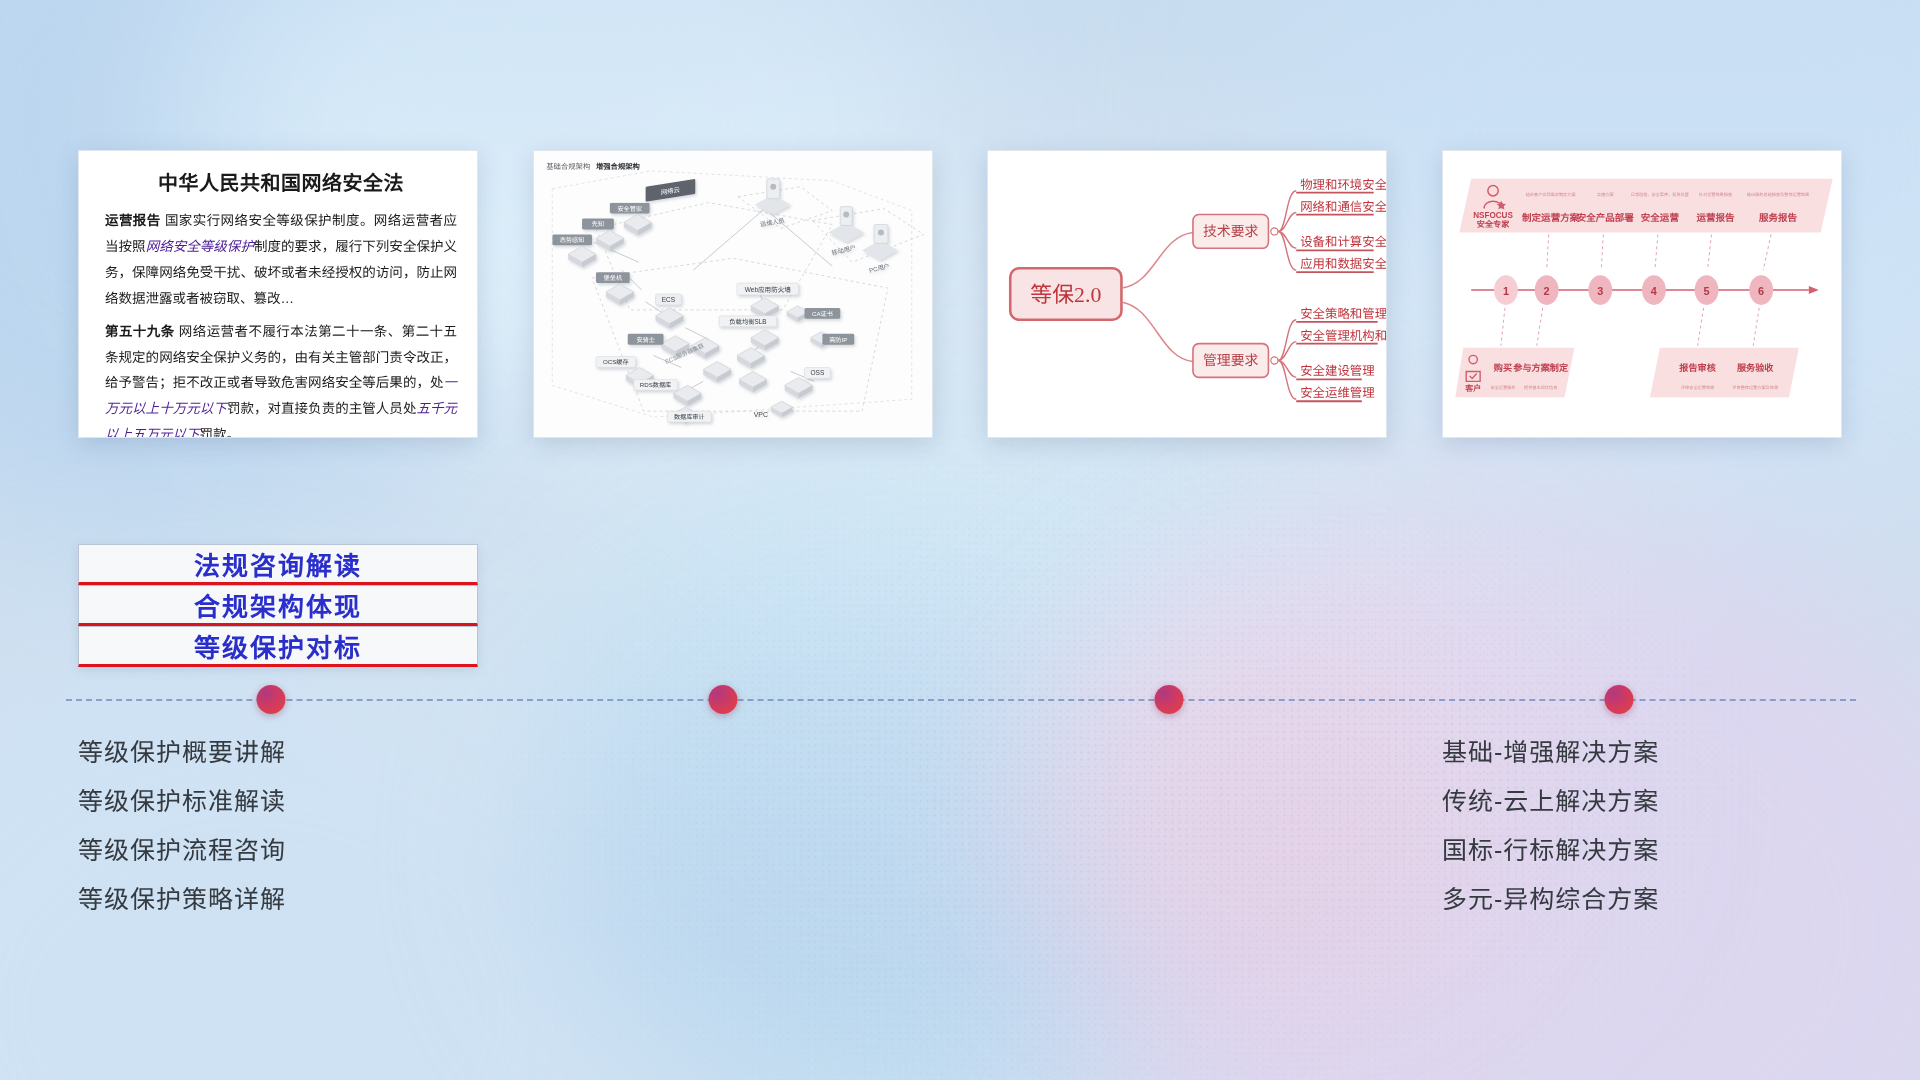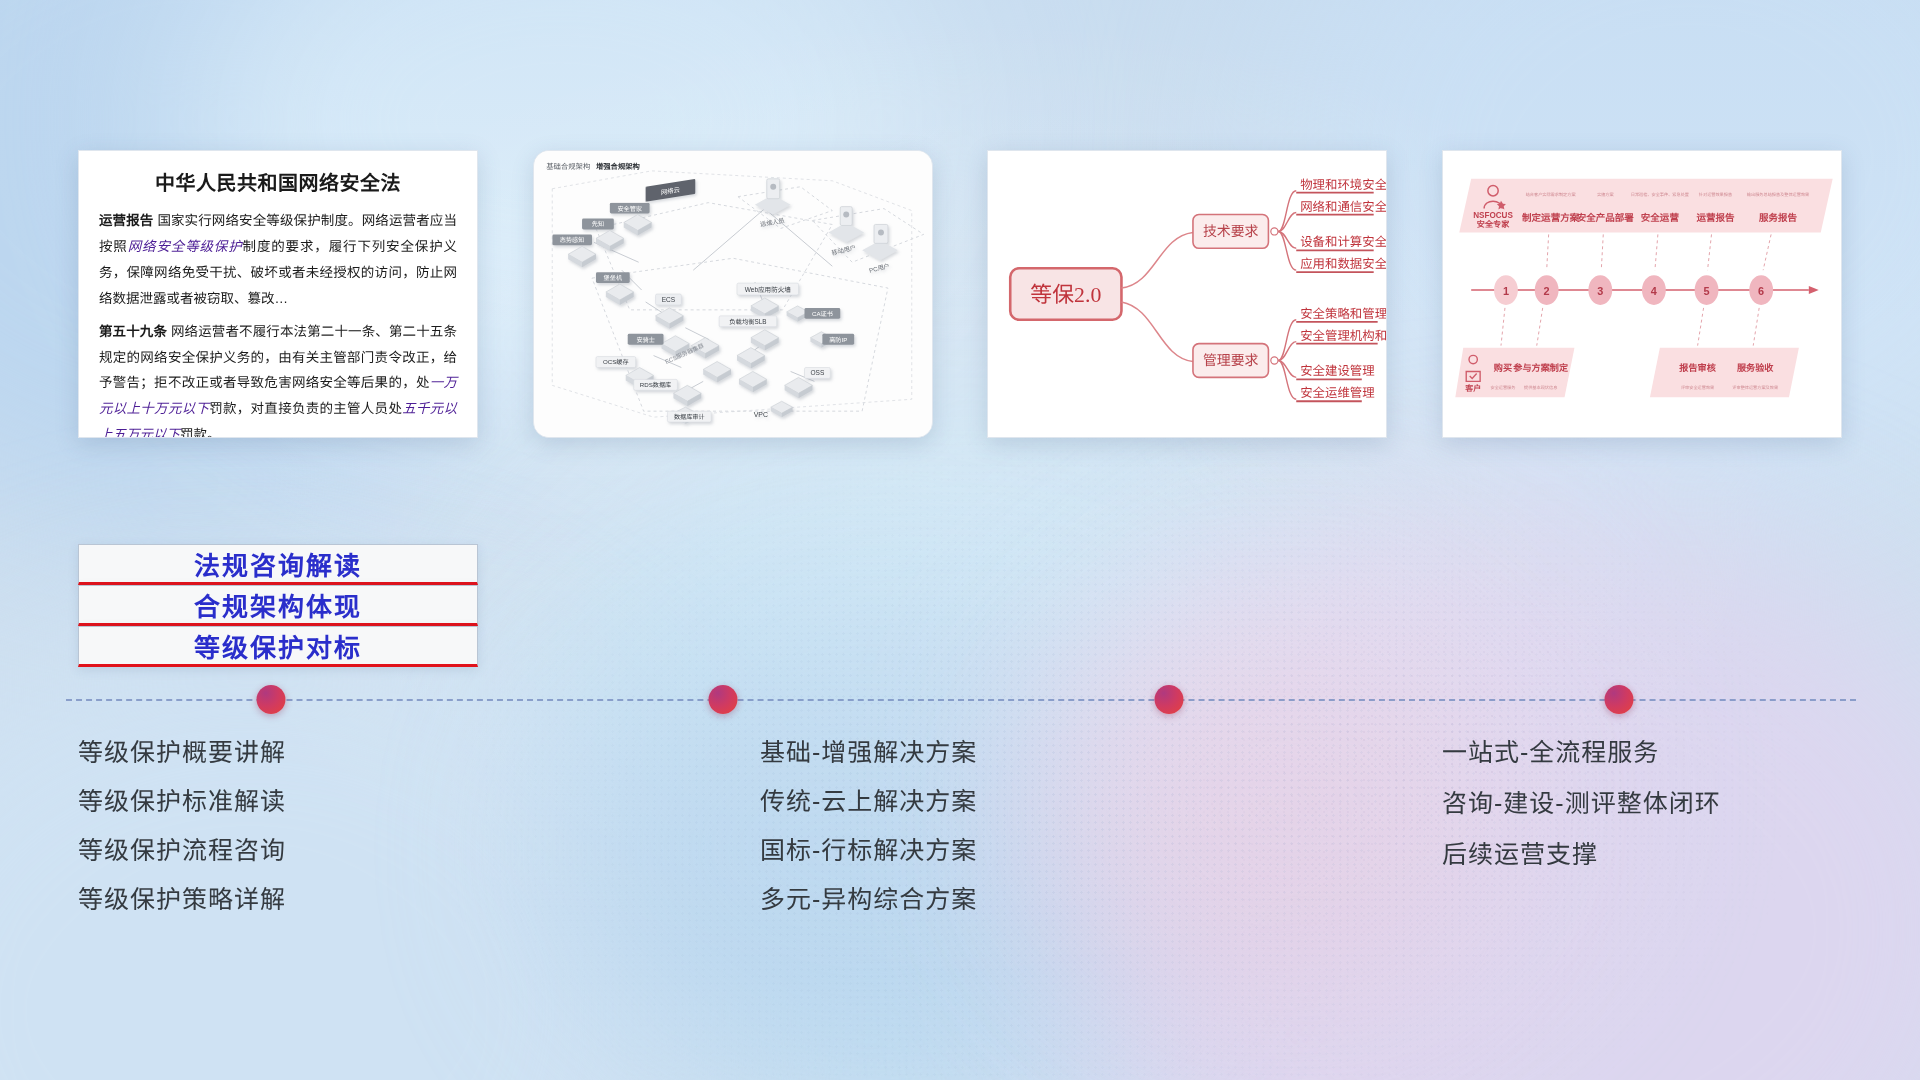--- a/index.html
+++ b/index.html
@@ -53,35 +53,35 @@
   }
   .card {
     width: 400px; height: 288px;
     background:#fff;
     border:1px solid #dfe6ee;
     box-shadow: 0 6px 22px rgba(60,90,130,.18);
     overflow:hidden; position:relative;
   }
 
   
-  .law-card { padding: 16px 20px 10px 20px; }
+  .law-card { padding: 16px 20px 10px 26px; }
   .law-title {
     text-align:center; font-weight:bold; font-size:20px; color:#1a1a1a;
     letter-spacing:.5px; margin-bottom:12px;
   }
   .law-para {
     font-size:13.5px; color:#1b1b1b; line-height:1.92;
     text-align:justify; text-justify:inter-ideograph;
     margin-bottom: 7px;
   }
   .law-para b { font-weight:bold; }
   .law-red { color:#4c1d95;font-style:italic; }
 
   
-  .arch-card { background:#fdfdfd;border-radius:16px; }
+  .arch-card { background:#fdfdfd; }
   .arch-svg { display:block; width:100%; height:100%; }
 
   
   .mind-card { background:#fff; }
   .mind-svg { display:block; width:100%; height:100%; }
 
   
   .flow-card { background:#fff; }
   .flow-svg { display:block; width:100%; height:100%; }
 
@@ -558,20 +558,15 @@
       <div class="col-item">等级保护标准解读</div>
       <div class="col-item">等级保护流程咨询</div>
       <div class="col-item">等级保护策略详解</div>
     </div>
     <div class="col col-3">
       <div class="col-item">基础-增强解决方案</div>
       <div class="col-item">传统-云上解决方案</div>
       <div class="col-item">国标-行标解决方案</div>
       <div class="col-item">多元-异构综合方案</div>
     </div>
-    <div class="col col-4">
-      <div class="col-item">一站式-全流程服务</div>
-      <div class="col-item">咨询-建设-测评整体闭环</div>
-      <div class="col-item">后续运营支撑</div>
-    </div>
   </div>
 
 </div>
 
 </body></html>

